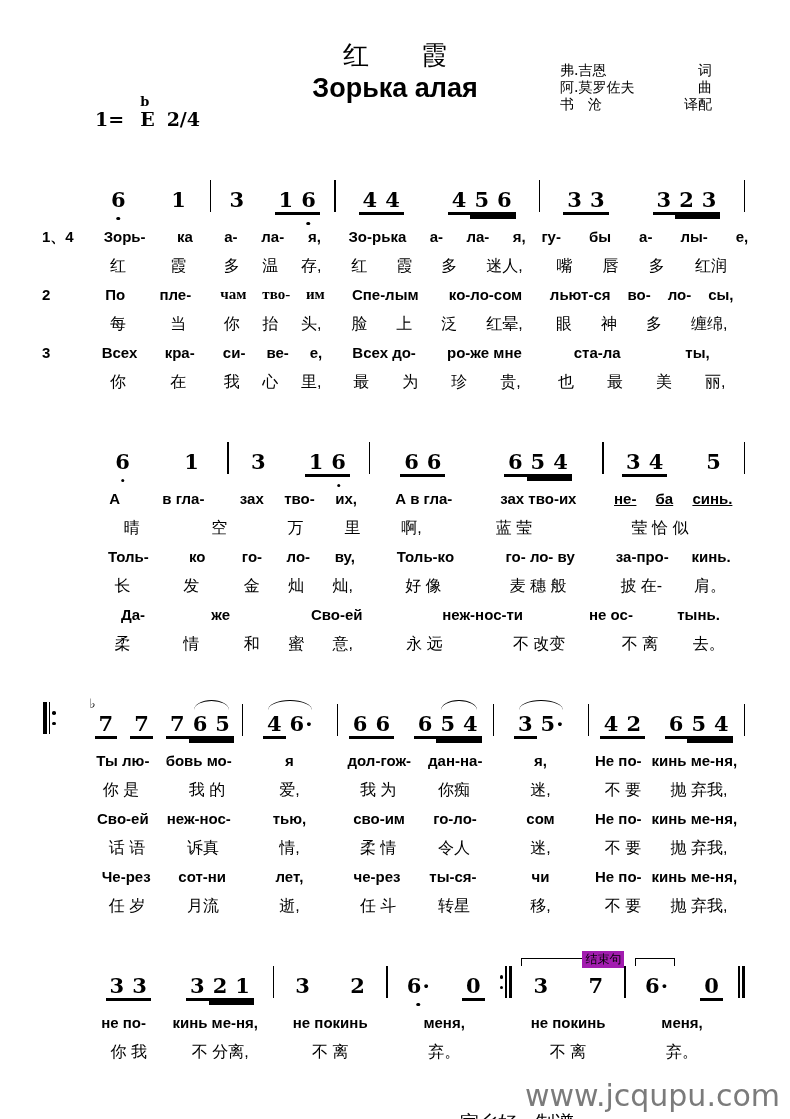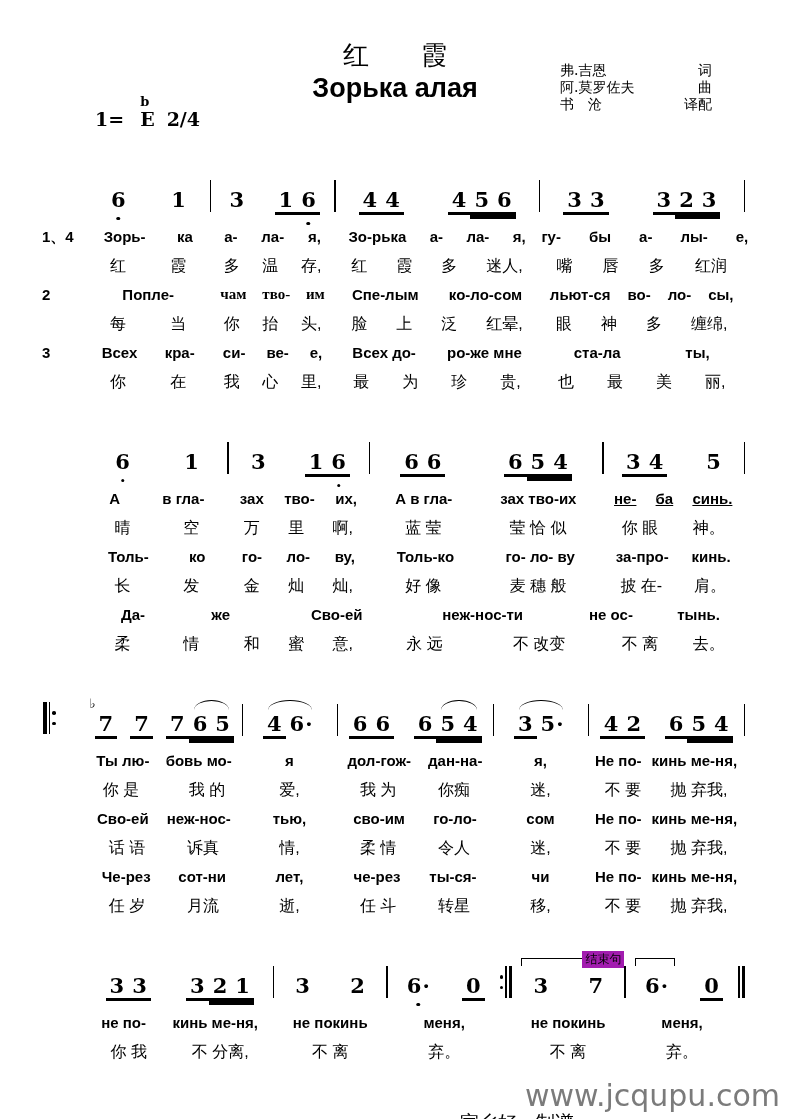--- a/index.html
+++ b/index.html
@@ -202,21 +202,21 @@
           <span class="measure lyr-measure" style="flex: 5 1 0px;">
             <span class="syl">嘴</span>
             <span class="syl">唇</span>
             <span class="syl">多</span>
             <span class="syl">红润</span>
           </span>
           <span class="sp sp-single"></span>
         </div>
         <div class="row lyric-row ru">
           <span class="gutter verse-label">2</span>
-          <span class="measure lyr-measure" style="flex: 3 1 0px; justify-content: center;">
+          <span class="measure lyr-measure" style="flex: 3 1 0px;">
             <span class="syl">По</span>
             <span class="syl">пле-</span>
           </span>
           <span class="sp sp-single"></span>
           <span class="measure lyr-measure" style="flex: 3 1 0px; font-family: Liberation Serif, serif;">
             <span class="syl">чам</span>
             <span class="syl">тво-</span>
             <span class="syl">им</span>
           </span>
           <span class="sp sp-single"></span>
@@ -397,24 +397,20 @@
             <span class="syl">万</span>
             <span class="syl">里</span>
             <span class="syl">啊,</span>
           </span>
           <span class="sp sp-single"></span>
           <span class="measure lyr-measure" style="flex: 5 1 0px;">
             <span class="syl">蓝 莹</span>
             <span class="syl">莹 恰 似</span>
           </span>
           <span class="sp sp-single"></span>
-          <span class="measure lyr-measure" style="flex: 3 1 0px;">
-            <span class="syl">你 眼</span>
-            <span class="syl">神。</span>
-          </span>
           <span class="sp sp-single"></span>
         </div>
         <div class="row lyric-row ru">
           <span class="gutter verse-label"></span>
           <span class="measure lyr-measure" style="flex: 3 1 0px;">
             <span class="syl">Толь-</span>
             <span class="syl">ко</span>
           </span>
           <span class="sp sp-single"></span>
           <span class="measure lyr-measure" style="flex: 3 1 0px;">

